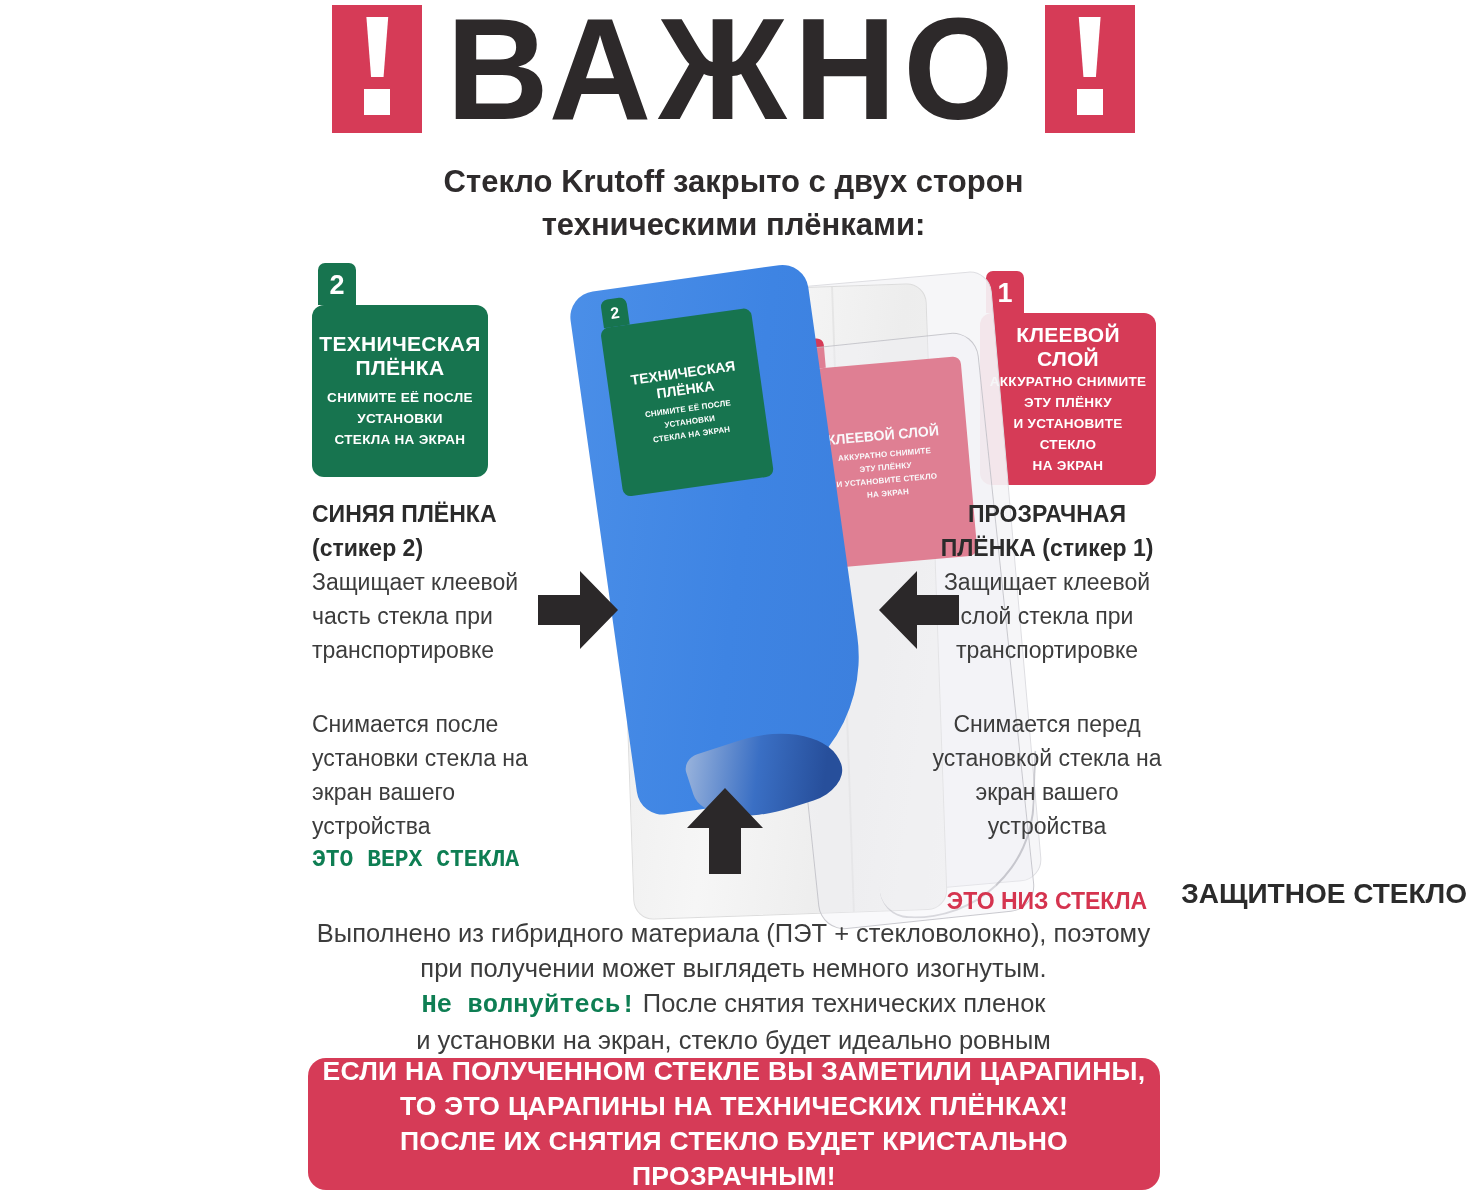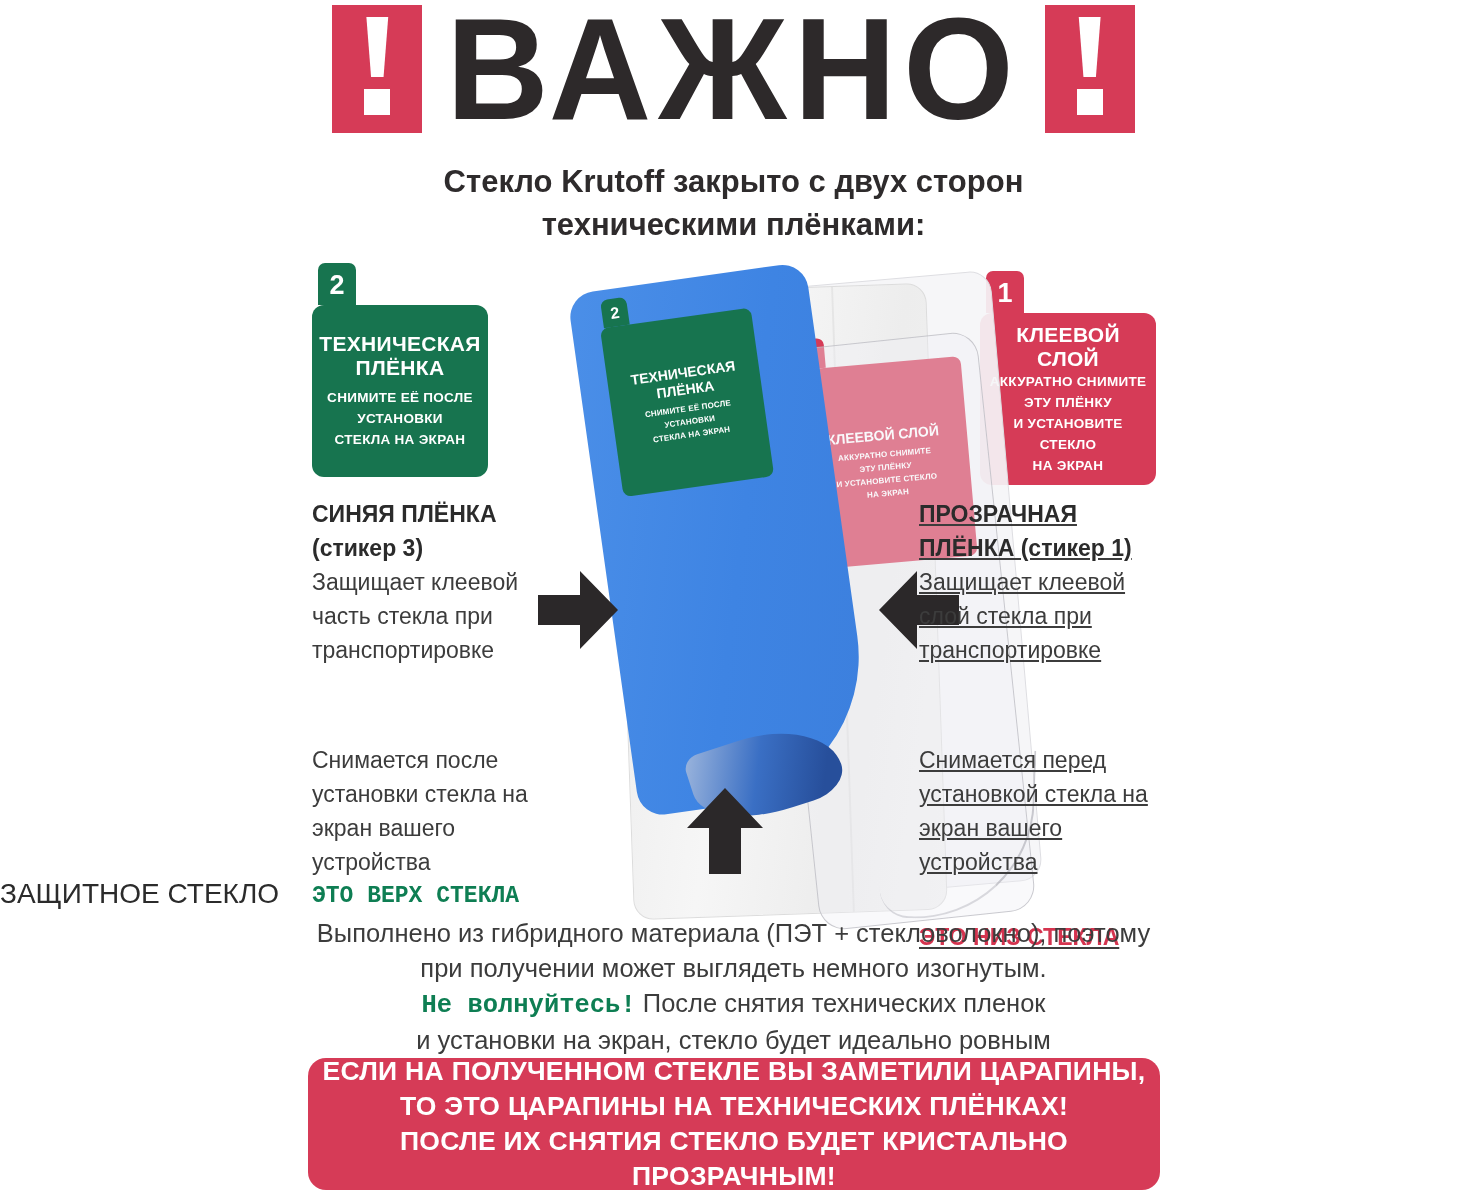--- a/index.html
+++ b/index.html
@@ -28,23 +28,23 @@
   .red-bg{background:#d63b57;}
   .stk-big .tab{width:38px;height:42px;font-size:27px;line-height:44px;margin-left:6px;}
   .stk-big .square{width:176px;height:172px;padding:10px 8px;}
   .stk-title{font-weight:700;font-size:21px;line-height:24px;letter-spacing:.3px;}
   .stk-line{font-weight:700;font-size:13.5px;line-height:21px;letter-spacing:.3px;}
   .stk-gap{height:7px;}
 
   
   .side-block{position:absolute;top:497px;width:232px;font-size:23px;line-height:34px;color:#3c3c3c;}
   .side-left{left:312px;text-align:left;}
-  .side-right{right:316px;text-align:left;text-decoration:underline;}
+  .side-right{right:304px;text-align:center;}
   .side-heading{font-weight:700;color:#2b2b2b;}
-  .side-body2{margin-top:76px;}
+  .side-body2{margin-top:40px;}
   .accent-green{color:#0e7e53;font-weight:700;font-family:Liberation Mono, monospace;}
   .accent-red{color:#d5344f;font-weight:700;margin-top:41px;}
 
   
   .illus{position:absolute;left:555px;top:255px;width:410px;height:668px;}
   .film-back{
     position:absolute;left:200px;top:25px;width:260px;height:610px;border-radius:22px;
     background:rgba(245,245,247,0.92);border:1px solid #dedee2;transform:rotate(-5deg);
   }
   .glass{
@@ -79,21 +79,21 @@
   }
   .stk-mini-green{position:absolute;left:28px;top:10px;}
   .stk-mini-green .tab{width:26px;height:28px;font-size:16px;line-height:29px;margin-left:4px;}
   .stk-mini-green .square{width:152px;height:170px;border-radius:8px;padding:8px 6px;}
 
   
   .arrow{position:absolute;}
   .arrow svg{display:block;}
 
   
-  .glass-heading{position:absolute;left:0;top:878px;width:100%;text-align:left;font-weight:400;font-size:28px;color:#2b2b2b;}
+  .glass-heading{position:absolute;left:0;top:878px;width:100%;text-align:right;font-weight:700;font-size:28px;color:#2b2b2b;}
   .glass-par{position:absolute;left:0;top:916px;width:100%;text-align:center;font-size:25.5px;line-height:35px;color:#3c3c3c;}
 
   
   .banner{
     position:absolute;left:308px;top:1058px;width:852px;height:132px;border-radius:18px;
     background:#d63b57;color:#ffffff;display:flex;flex-direction:column;justify-content:center;
     text-align:center;font-weight:700;font-size:26.5px;line-height:35px;letter-spacing:.3px;
     box-sizing:border-box;padding:6px 10px;
   }
 </style>
@@ -192,21 +192,21 @@
       </svg>
   </div>
   <div class="arrow" style="left:687px;top:788px;">
     <svg width="76" height="86" viewBox="0 0 76 86">
         <polygon points="22,86 22,40 0,40 38,0 76,40 54,40 54,86" fill="#2b2829"></polygon>
       </svg>
   </div>
 
   <div class="side-block side-left">
     <div class="side-heading">СИНЯЯ ПЛЁНКА</div>
-    <div class="side-heading">(стикер 3)</div>
+    <div class="side-heading">(стикер 2)</div>
     <div>Защищает клеевой часть стекла при транспортировке</div>
     <div class="side-body2">Снимается после установки стекла на экран вашего устройства</div>
     <div class="accent-green">ЭТО ВЕРХ СТЕКЛА</div>
   </div>
 
   <div class="side-block side-right">
     <div class="side-heading">ПРОЗРАЧНАЯ</div>
     <div class="side-heading">ПЛЁНКА (стикер 1)</div>
     <div>Защищает клеевой слой стекла при транспортировке</div>
     <div class="side-body2">Снимается перед установкой стекла на экран вашего устройства</div>

